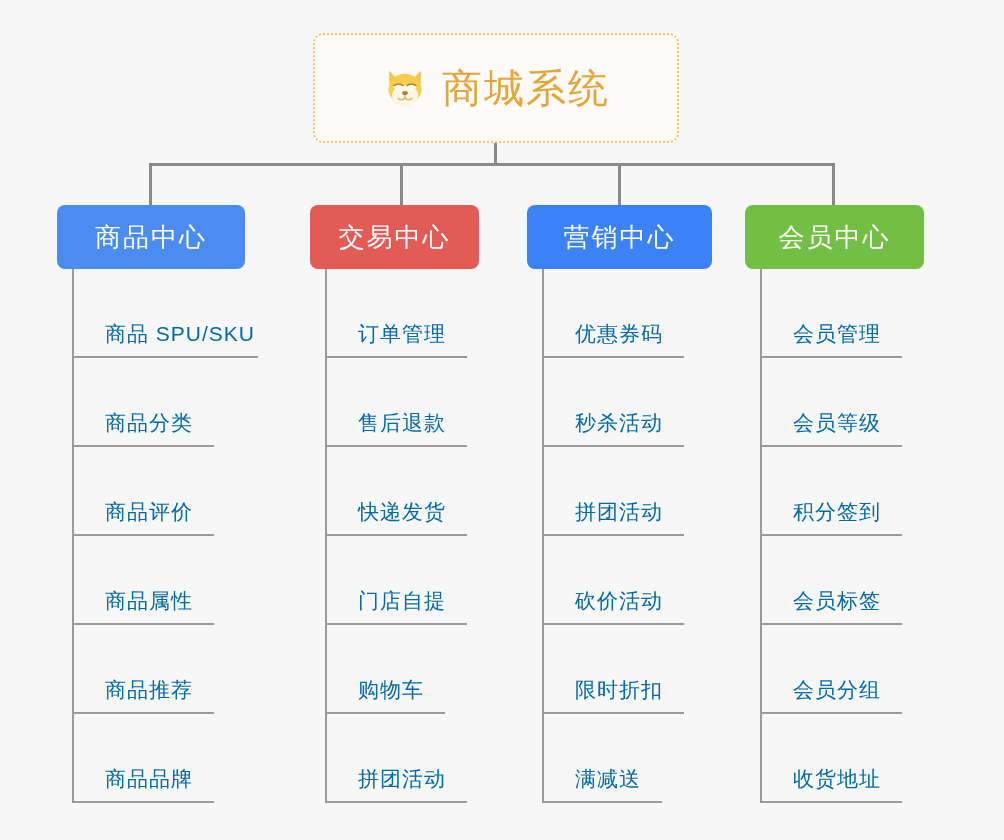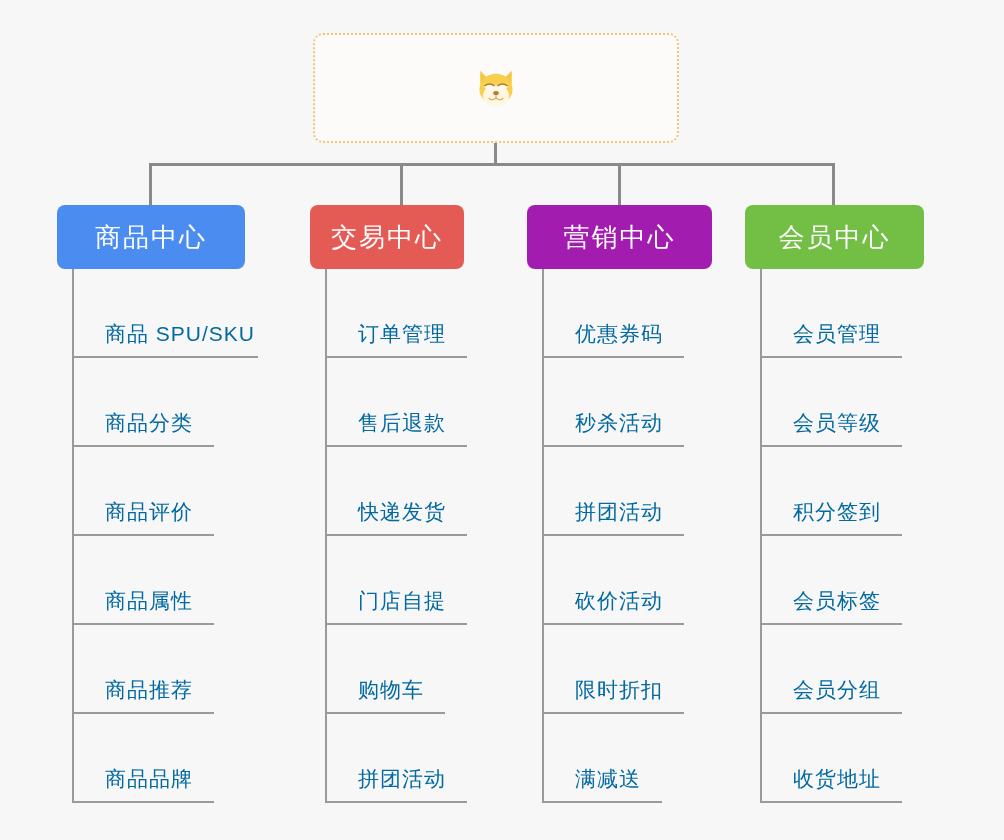--- a/index.html
+++ b/index.html
@@ -141,20 +141,21 @@
         <ellipse cx="23" cy="30" rx="7" ry="4" fill="#fdfaf0"></ellipse>
         <ellipse cx="41" cy="30" rx="7" ry="4" fill="#fdfaf0"></ellipse>
         <path d="M16 29 q7 -5 14 0" stroke="#b0812a" stroke-width="2" fill="none"></path>
         <path d="M34 29 q7 -5 14 0" stroke="#b0812a" stroke-width="2" fill="none"></path>
         <ellipse cx="32" cy="39" rx="4" ry="3" fill="#b0812a"></ellipse>
         <path d="M32 42 L32 46" stroke="#d9b06a" stroke-width="2"></path>
         <path d="M32 46 q-6 5 -10 0" stroke="#d9b06a" stroke-width="2" fill="none"></path>
         <path d="M32 46 q6 5 10 0" stroke="#d9b06a" stroke-width="2" fill="none"></path>
       </svg>
     </span>
+    <span class="root-title" style="color: rgb(227, 166, 59);">商城系统</span>
   </div>
 
   <div class="conn conn-v-root" style="background: rgb(138, 138, 138);"></div>
   <div class="conn conn-h-bus" style="background: rgb(138, 138, 138);"></div>
   <div class="conn conn-drop" style="left: 149px; background: rgb(138, 138, 138);"></div>
   <div class="conn conn-drop" style="left: 400px; background: rgb(138, 138, 138);"></div>
   <div class="conn conn-drop" style="left: 618px; background: rgb(138, 138, 138);"></div>
   <div class="conn conn-drop" style="left: 832px; background: rgb(138, 138, 138);"></div>
 
   <div class="column" style="left:57px; width:188px;border-radius:18px;">
@@ -181,21 +182,21 @@
         <span class="leaf-label">商品推荐</span>
         <span class="leaf-rule" style="width:142px;"></span>
       </div>
       <div class="leaf">
         <span class="leaf-label">商品品牌</span>
         <span class="leaf-rule" style="width:142px;"></span>
       </div>
     </div>
   </div>
 
-  <div class="column" style="left:310px; width:154px;">
+  <div class="column" style="left:310px; width:169px;">
     <div class="dept-header" style="background: rgb(228, 90, 85);">交易中心</div>
     <div class="spine" style="height:534px;"></div>
     <div class="leaf-list">
       <div class="leaf">
         <span class="leaf-label">订单管理</span>
         <span class="leaf-rule" style="width:142px;"></span>
       </div>
       <div class="leaf">
         <span class="leaf-label">售后退款</span>
         <span class="leaf-rule" style="width:142px;"></span>
@@ -213,21 +214,21 @@
         <span class="leaf-rule" style="width:120px;"></span>
       </div>
       <div class="leaf">
         <span class="leaf-label">拼团活动</span>
         <span class="leaf-rule" style="width:142px;"></span>
       </div>
     </div>
   </div>
 
   <div class="column" style="left:527px; width:185px;">
-    <div class="dept-header" style="background: #a21caf;">营销中心</div>
+    <div class="dept-header" style="background: #3b82f6;">营销中心</div>
     <div class="spine" style="height:534px;"></div>
     <div class="leaf-list">
       <div class="leaf">
         <span class="leaf-label">优惠券码</span>
         <span class="leaf-rule" style="width:142px;"></span>
       </div>
       <div class="leaf">
         <span class="leaf-label">秒杀活动</span>
         <span class="leaf-rule" style="width:142px;"></span>
       </div>

